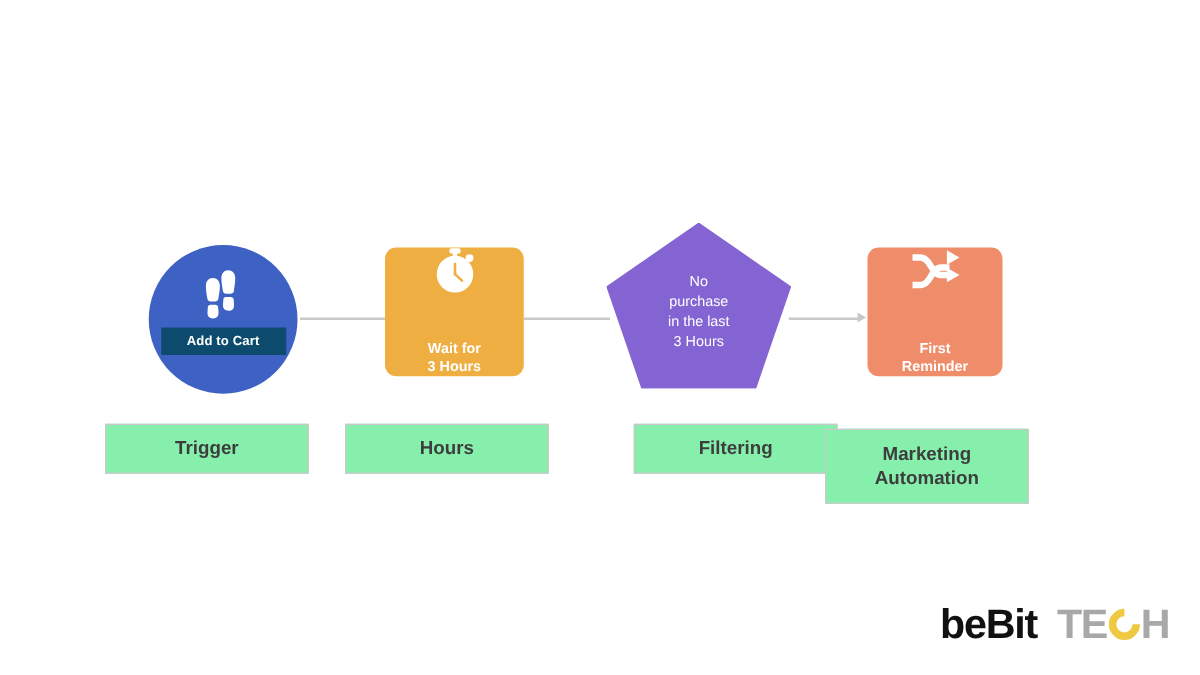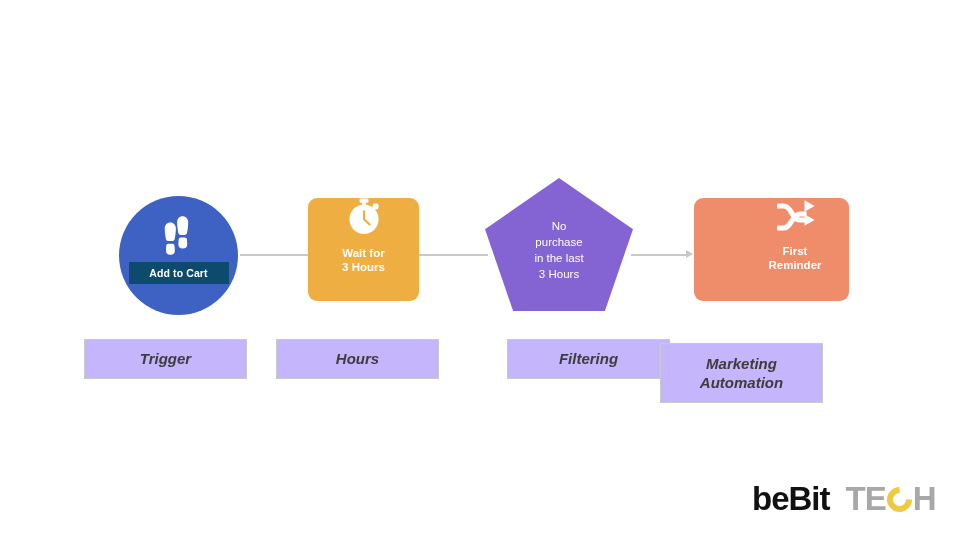--- a/index.html
+++ b/index.html
@@ -72,21 +72,21 @@
     white-space: nowrap;
   }
 
   
   .rect-node {
     position: absolute;
     border-radius: 9px;
     display: flex;
     flex-direction: column;
     align-items: center;
-    justify-content: flex-start;
+    justify-content: space-between;
   }
   .rect-node .node-icon { margin-bottom: 4px; }
   .rect-node .node-label {
     color: #ffffff;
     font-size: 11.5px;
     font-weight: bold;
     line-height: 1.25;
     text-align: center;
     white-space: pre-line;
   }
@@ -96,21 +96,20 @@
     width: 111px;
     height: 103px;
     background: #efae41;
   }
   #node-marketing {
     left: 694px;
     top: 198px;
     width: 108px;
     height: 103px;
     background: #ef8c69;
-    padding-left: 47px;
   }
 
   
   .pentagon-node {
     position: absolute;
     left: 485px;
     top: 178px;
     width: 148px;
     height: 133px;
   }
@@ -129,31 +128,30 @@
     font-size: 11.5px;
     line-height: 1.38;
     text-align: center;
     white-space: pre-line;
   }
 
   
   .caption-box {
     position: absolute;
     border: 1px solid #c9c9c9;
-    background: #c4b5fd;
+    background: #86efac;
     display: flex;
     align-items: center;
     justify-content: center;
     color: #3d3d3d;
     font-size: 15px;
     font-weight: bold;
     text-align: center;
     line-height: 1.28;
     white-space: pre-line;
-    font-style: italic;
   }
   #caption-trigger   { left: 84px;  top: 339px; width: 161px; height: 38px; }
   #caption-action    { left: 276px; top: 339px; width: 161px; height: 38px; }
   #caption-filtering { left: 468px; top: 339px; width: 161px; height: 38px; margin-left: 39px; }
   #caption-marketing { left: 660px; top: 343px; width: 161px; height: 58px; }
 
   
   #logo {
     position: absolute;
     left: 752px;

